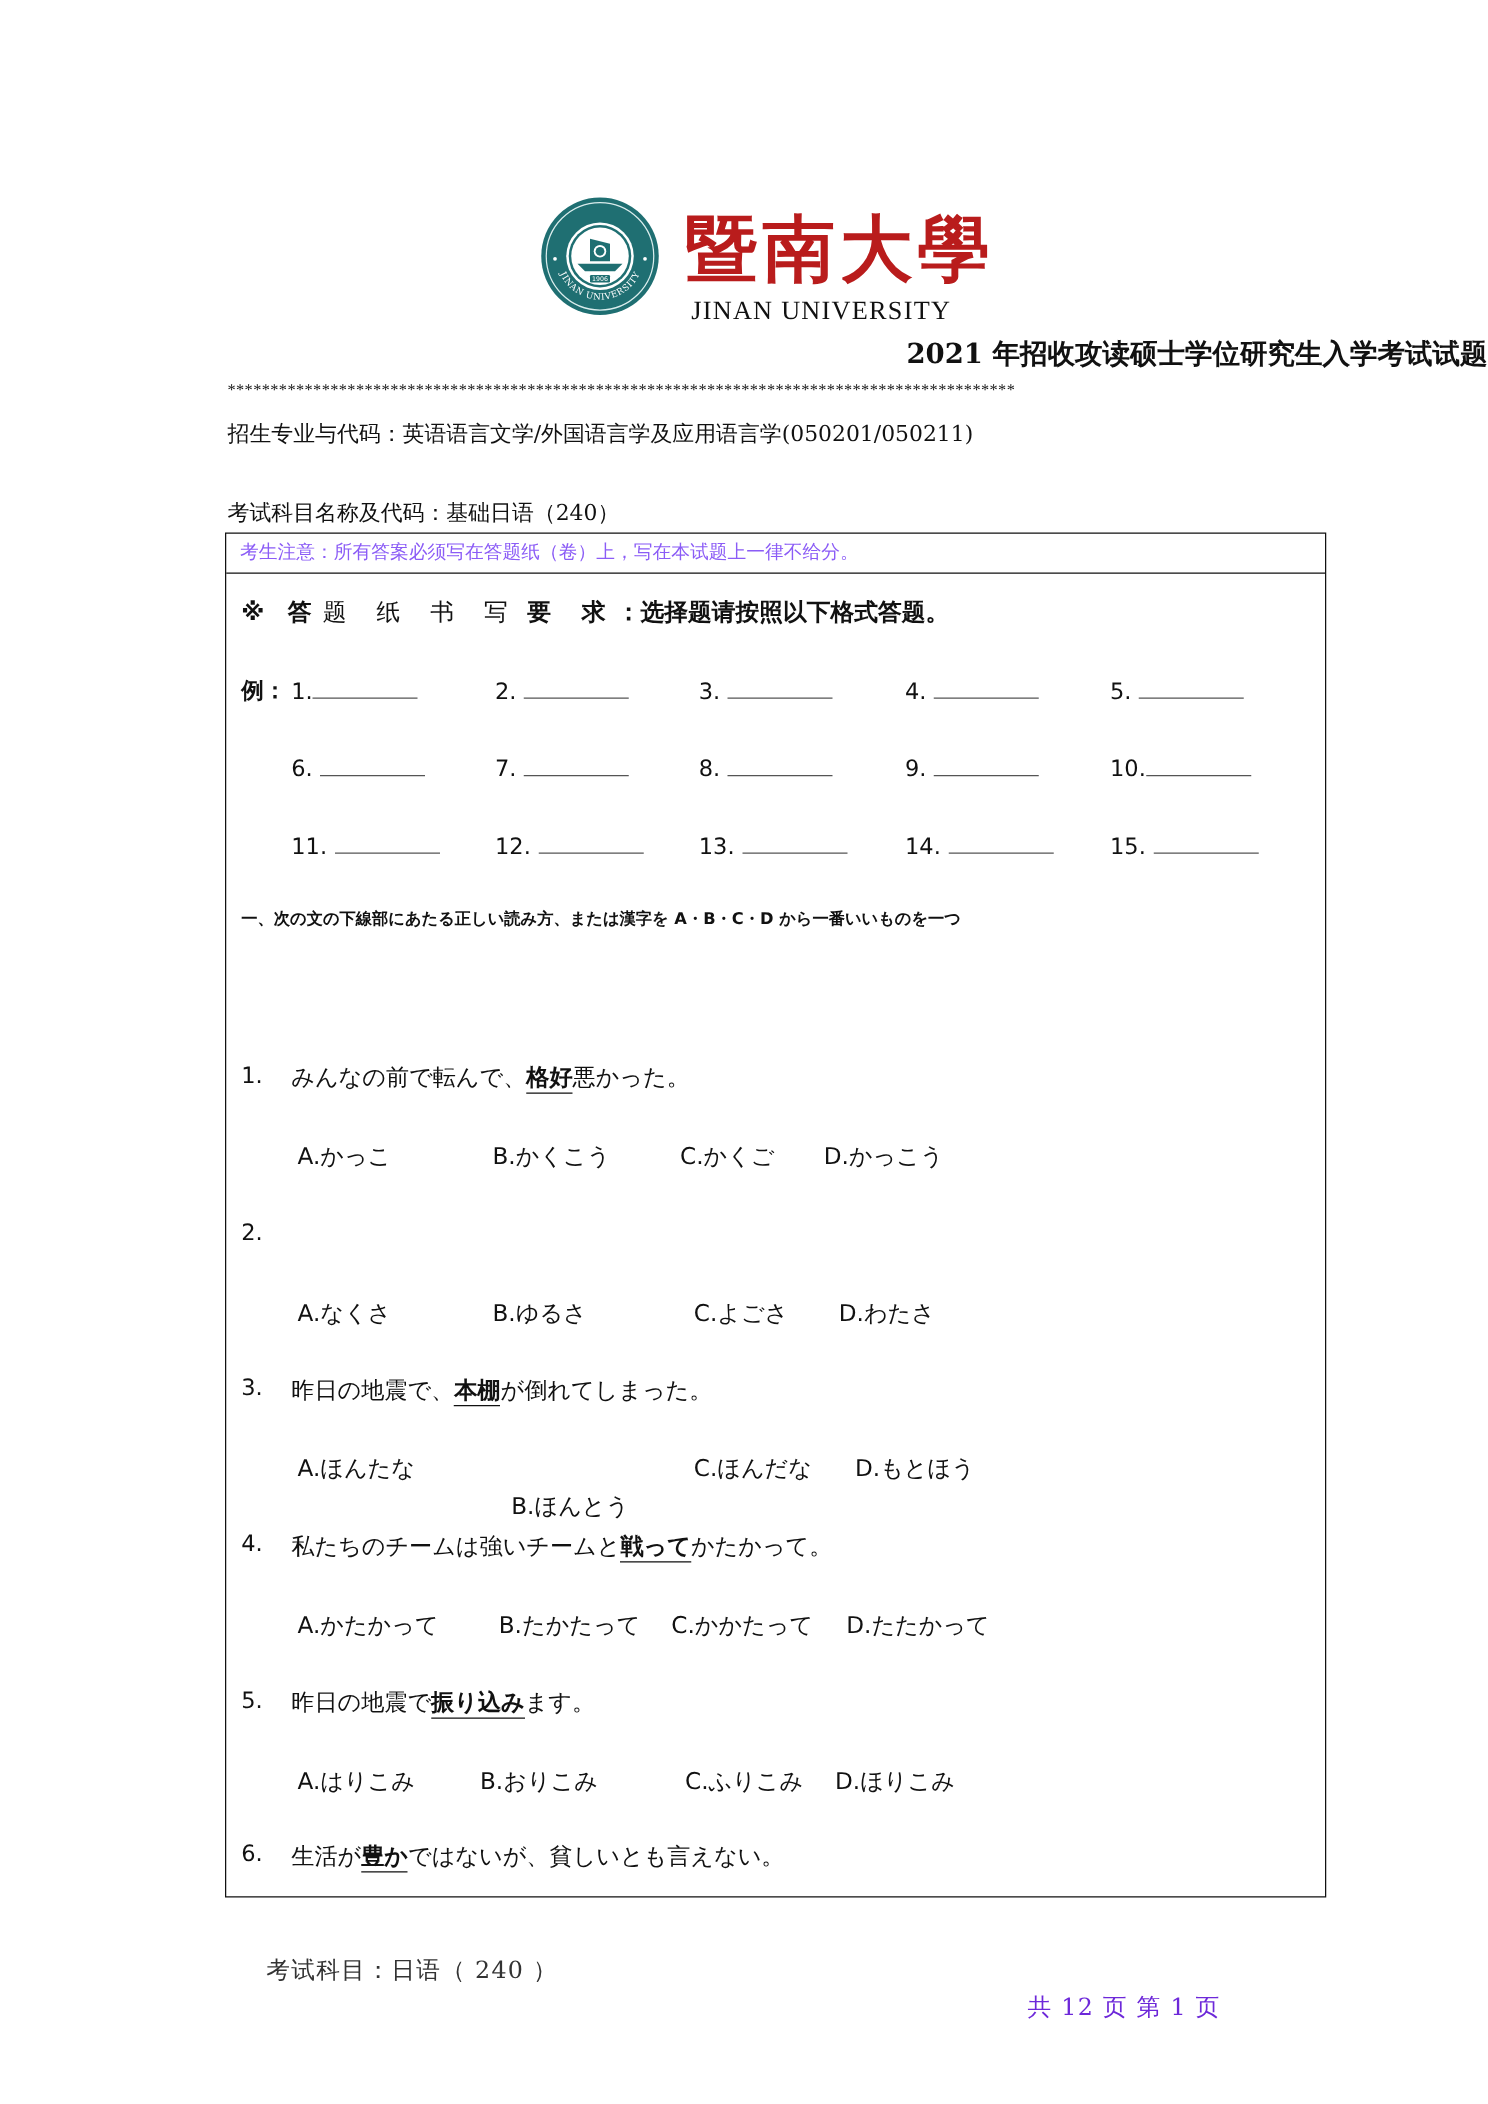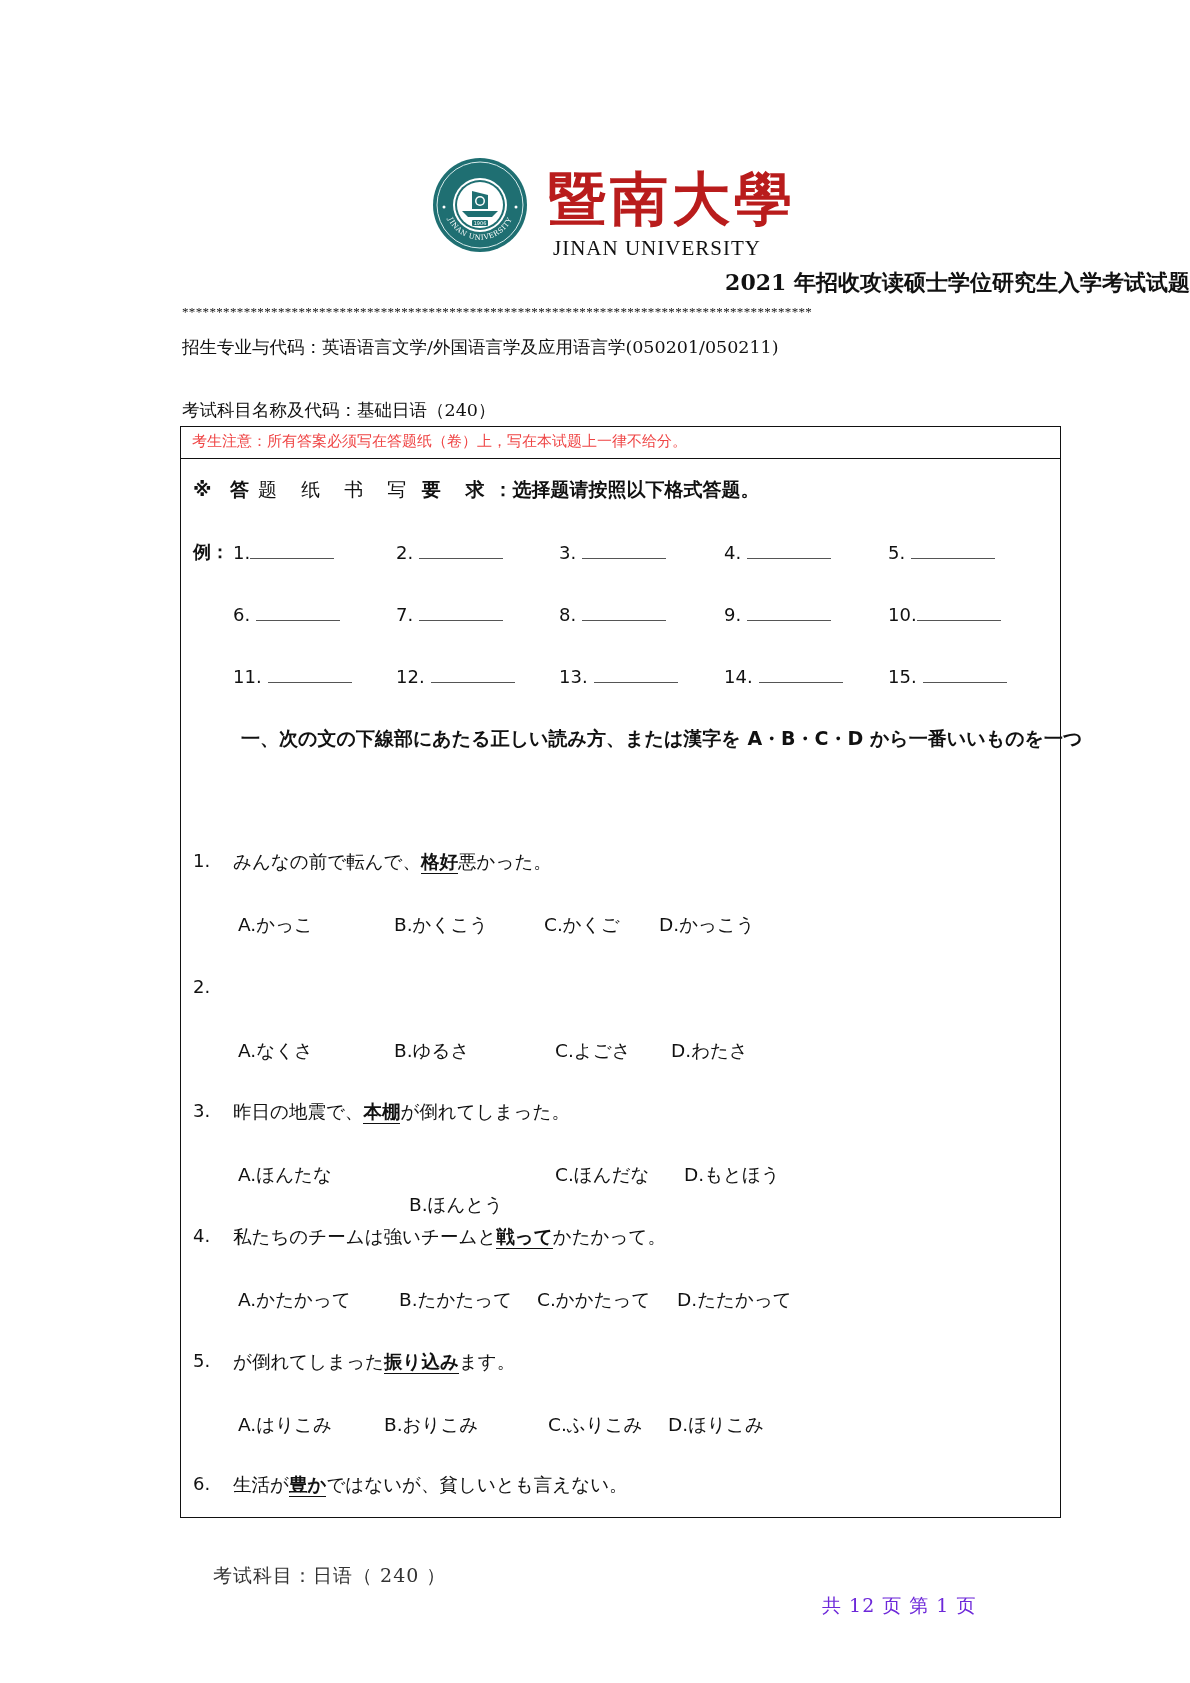--- a/index.html
+++ b/index.html
@@ -12,31 +12,31 @@
   .uni-en { position: absolute; left: 553px; top: 236px; font-family: "Liberation Serif", serif; font-size: 21px; letter-spacing: 1px; color: #111; }
 
   .title { left: 0; width: 1190px; top: 268px; text-align: right; font-family: "DejaVu Serif", serif; font-weight: bold; font-size: 22px; }
   .stars { left: 182px; top: 304px; font-family: "Liberation Serif", serif; font-size: 13px; letter-spacing: 0.35px; }
   .major { left: 182px; top: 335px; font-family: "DejaVu Serif", serif; font-size: 17.5px; }
   .subject { left: 182px; top: 398px; font-family: "DejaVu Serif", serif; font-size: 17.5px; }
 
   
   .box { position: absolute; left: 180px; top: 426px; width: 881px; height: 1092px; border: 1.5px solid #111; box-sizing: border-box; }
   .notice-row { position: absolute; left: 0; top: 0; right: 0; height: 31px; border-bottom: 1.5px solid #111; }
-  .notice { position: absolute; left: 11px; top: 5px; font-family: "DejaVu Serif", serif; font-size: 15px; color: #ef4444; }
+  .notice { position: absolute; left: 11px; top: 5px; font-family: "DejaVu Serif", serif; font-size: 15px; color: #8b5cf6; }
 
   .content { font-family: "DejaVu Sans", "Liberation Sans", sans-serif; font-size: 18px; }
   .req { left: 12px; top: 50px; font-weight: bold; font-size: 19px; }
   .req .spaced { letter-spacing: 9px; font-weight: normal; }
   .req .bspaced { letter-spacing: 9px; font-weight: bold; }
 
   .blank-line { display: inline-block; width: 84px; border-bottom: 1.5px solid #555; height: 18px; vertical-align: baseline; margin-left: 6px; }
   .blank-num { font-size: 18px; }
 
-  .sec-head { font-weight: bold; font-size: 19px; margin-left: 48px; }
+  .sec-head { font-weight: bold; font-size: 13px; }
   .q-num { position: absolute; font-size: 18px; }
   .q-text { position: absolute; font-size: 18.5px; }
   .q-text u { text-decoration: none; border-bottom: 1.5px solid #111; font-weight: bold; padding-bottom: 1px; }
   .opt { position: absolute; font-size: 18.5px; }
 
   .footer-left { left: 213px; top: 1563px; font-family: "DejaVu Serif", serif; font-size: 19px; letter-spacing: 1px; color: #333; }
   .footer-right { left: 822px; top: 1563px; font-family: "DejaVu Serif", serif; font-size: 19px; letter-spacing: 1px; color: #6d28d9; margin-top: 30px; }
 </style>
 </head>
 <body>
@@ -123,21 +123,21 @@
   <div class="abs opt" style="left:503px; top:735px;">D.もとほう</div>
 
   <div class="abs q-num" style="left:12px; top:798px;">4.</div>
   <div class="abs q-text" style="left:52px; top:797px;"><span>私たちのチームは強いチームと</span><u>戦って</u><span>かたかって。</span></div>
   <div class="abs opt" style="left:57px; top:860px;">A.かたかって</div>
   <div class="abs opt" style="left:218px; top:860px;">B.たかたって</div>
   <div class="abs opt" style="left:356px; top:860px;">C.かかたって</div>
   <div class="abs opt" style="left:496px; top:860px;">D.たたかって</div>
 
   <div class="abs q-num" style="left:12px; top:923px;">5.</div>
-  <div class="abs q-text" style="left:52px; top:922px;"><span>が倒れてしまった</span><u>振り込み</u><span>ます。</span></div>
+  <div class="abs q-text" style="left:52px; top:922px;"><span>昨日の地震で</span><u>振り込み</u><span>ます。</span></div>
   <div class="abs opt" style="left:57px; top:985px;">A.はりこみ</div>
   <div class="abs opt" style="left:203px; top:985px;">B.おりこみ</div>
   <div class="abs opt" style="left:367px; top:985px;">C.ふりこみ</div>
   <div class="abs opt" style="left:487px; top:985px;">D.ほりこみ</div>
 
   <div class="abs q-num" style="left:12px; top:1046px;">6.</div>
   <div class="abs q-text" style="left:52px; top:1045px;"><span>生活が</span><u>豊か</u><span>ではないが、貧しいとも言えない。</span></div>
 </div>
 
 <div class="abs footer-left">考试科目：日语（ 240 ）</div>

